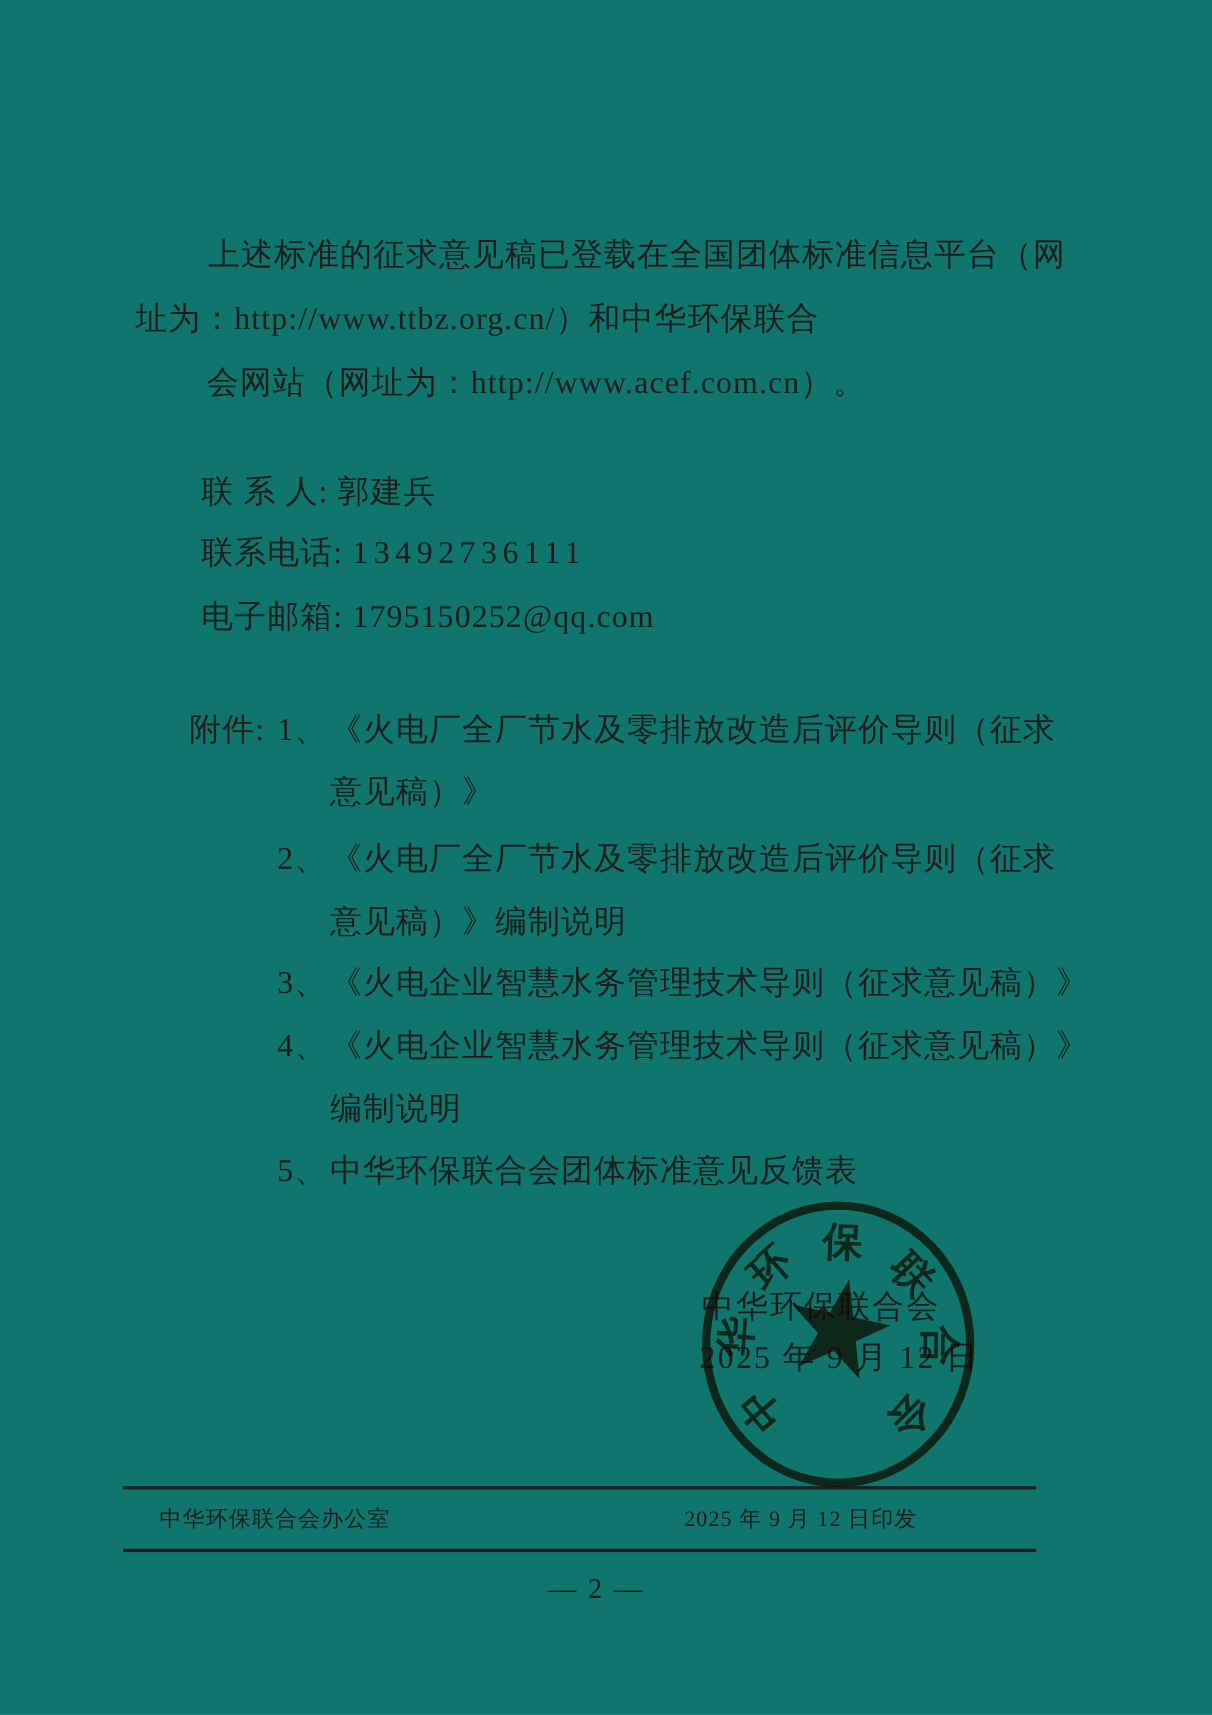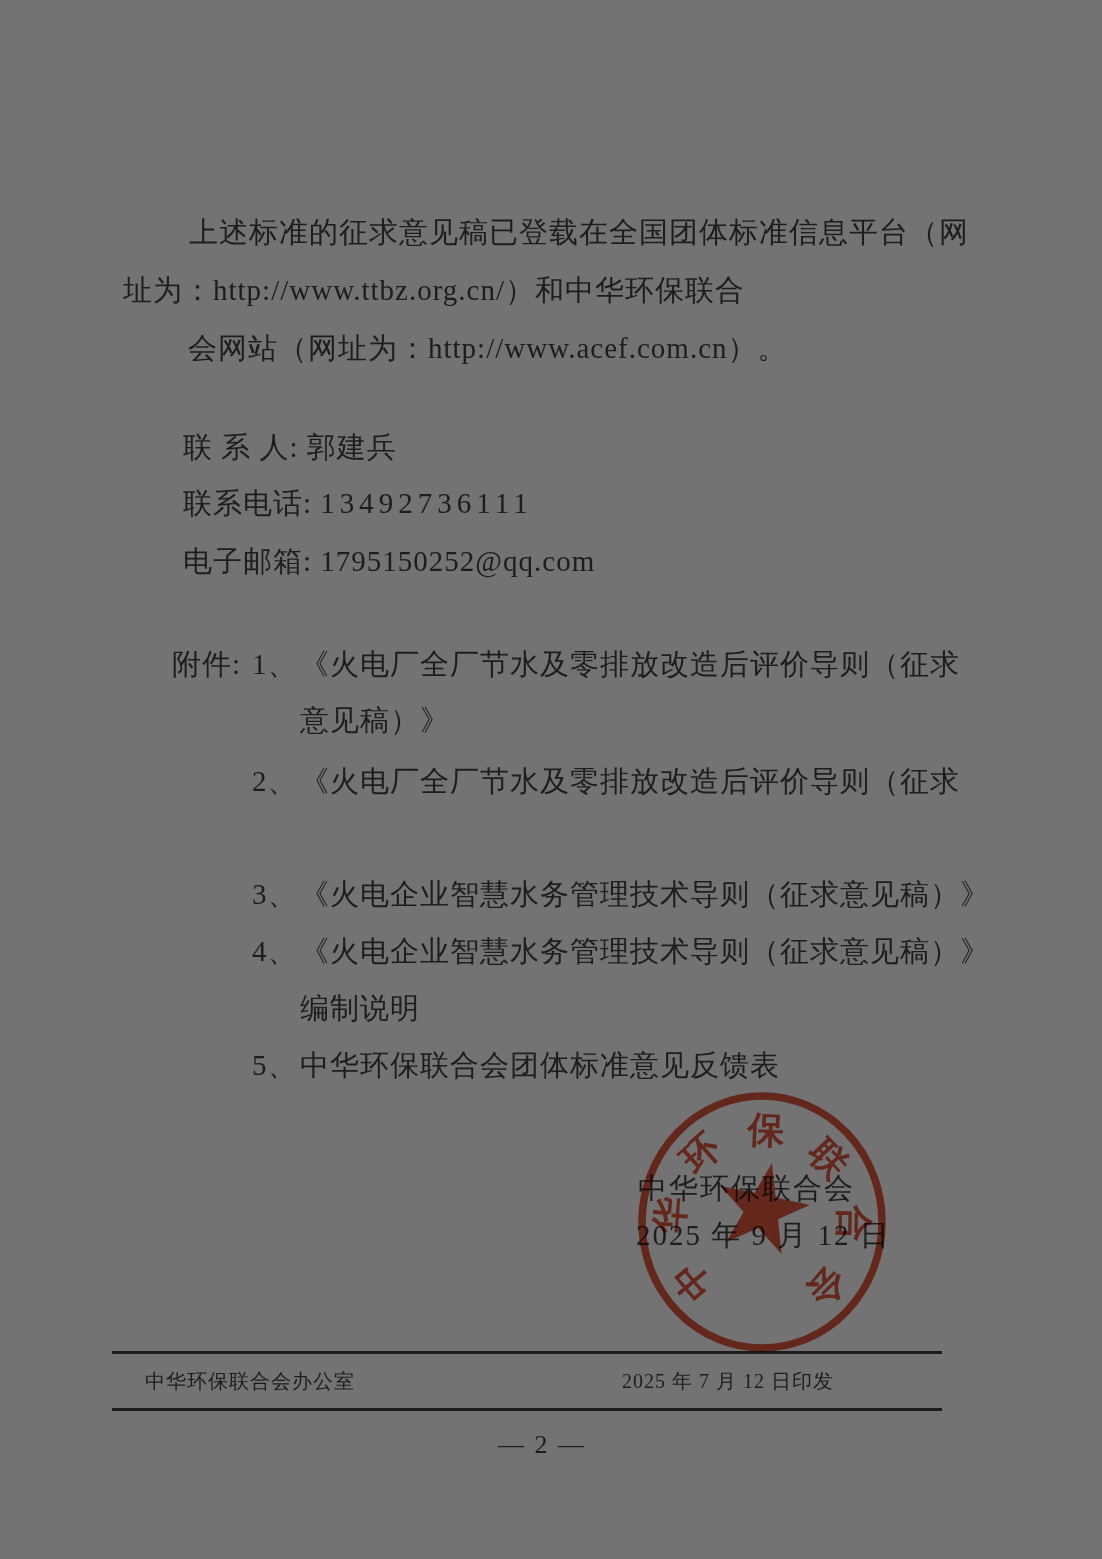--- a/index.html
+++ b/index.html
@@ -4,21 +4,21 @@
 <style>
   html, body {
     margin: 0;
     padding: 0;
     background: #ffffff;
   }
   .page {
     position: relative;
     width: 1102px;
     height: 1559px;
-    background: #737373;
+    background: #0f766e;
     overflow: hidden;
     font-family: "Liberation Serif", "DejaVu Serif", serif;
     color: #1d1d1b;
   }
   .line {
     position: absolute;
     font-size: 29px;
     line-height: 34px;
     white-space: nowrap;
     letter-spacing: 1px;
@@ -111,20 +111,23 @@
 
   <div class="line" style="left:252px; top:647px">
     <span class="num">1、</span><span>《火电厂全厂节水及零排放改造后评价导则（征求</span>
   </div>
   <div class="line" style="left:252px; top:703px">
     <span class="num"></span><span>意见稿）》</span>
   </div>
   <div class="line" style="left:252px; top:764px">
     <span class="num">2、</span><span>《火电厂全厂节水及零排放改造后评价导则（征求</span>
   </div>
+  <div class="line" style="left:252px; top:821px">
+    <span class="num"></span><span>意见稿）》编制说明</span>
+  </div>
   <div class="line" style="left:252px; top:877px">
     <span class="num">3、</span><span>《火电企业智慧水务管理技术导则（征求意见稿）》</span>
   </div>
   <div class="line" style="left:252px; top:934px">
     <span class="num">4、</span><span>《火电企业智慧水务管理技术导则（征求意见稿）》</span>
   </div>
   <div class="line" style="left:252px; top:991px">
     <span class="num"></span><span>编制说明</span>
   </div>
   <div class="line" style="left:252px; top:1048px">
@@ -141,17 +144,17 @@
       <text x="70.2" y="145.3" transform="rotate(-85.8 70.2 145.3)" class="seal-char">华</text>
       <text x="100.8" y="83.3" transform="rotate(-41.7 100.8 83.3)" class="seal-char">环</text>
       <text x="166.0" y="60.1" transform="rotate(2.5 166.0 60.1)" class="seal-char">保</text>
       <text x="228.9" y="88.9" transform="rotate(46.7 228.9 88.9)" class="seal-char">联</text>
       <text x="254.0" y="153.3" transform="rotate(90.8 254.0 153.3)" class="seal-char">合</text>
       <text x="227.1" y="217.1" transform="rotate(135.0 227.1 217.1)" class="seal-char">会</text>
     </svg>
 
   <div class="rule" style="left:112px; top:1351px; width:830px;"></div>
   <div class="footer-text" style="left:145px; top:1364px">中华环保联合会办公室</div>
-  <div class="footer-text" style="left:622px; top:1364px">2025 年 7 月 12 日印发</div>
+  <div class="footer-text" style="left:622px; top:1364px">2025 年 9 月 12 日印发</div>
   <div class="rule" style="left:112px; top:1408px; width:830px;"></div>
   <div class="page-num" style="top:1430px">— 2 —</div>
 
 </div>
 
 </body></html>

